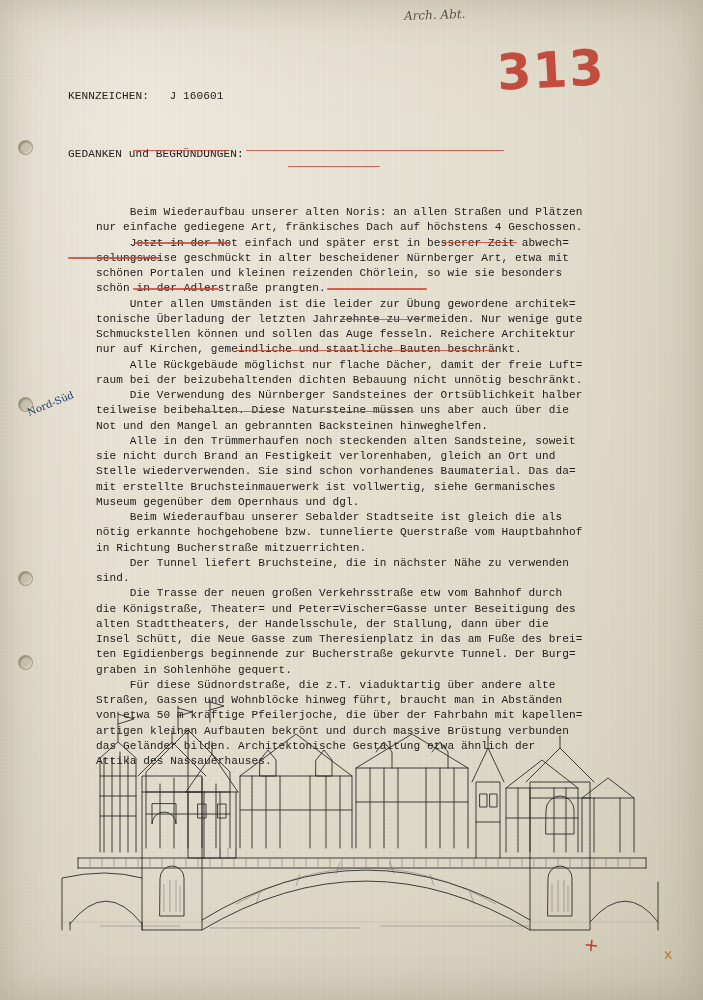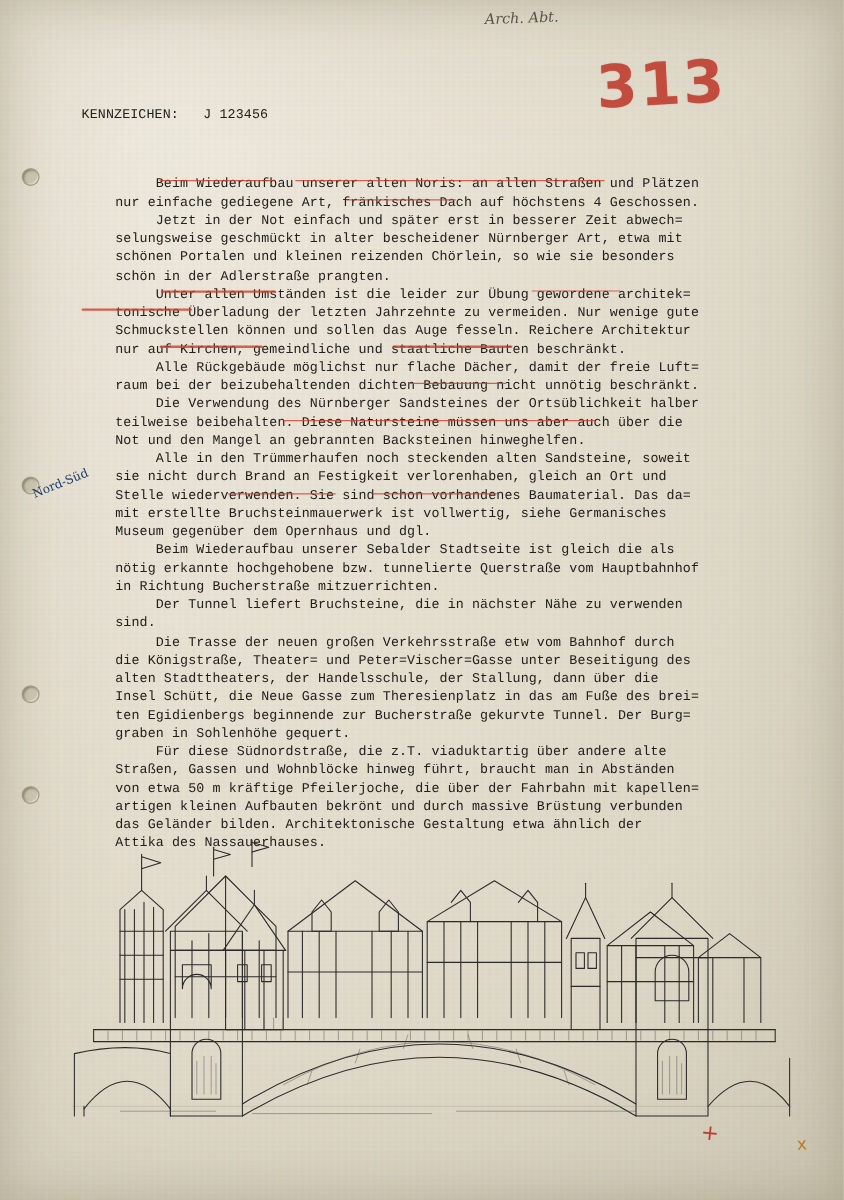--- a/index.html
+++ b/index.html
@@ -125,21 +125,22 @@
   <div class="hole" id="hole1"></div>
   <div class="hole" id="hole2"></div>
   <div class="hole" id="hole3"></div>
   <div class="hole" id="hole4"></div>
 
   <div id="hand-top">Arch. Abt.</div>
   <div id="stamp">313</div>
   <div id="hand-side">Nord-Süd</div>
 
   <div id="typed">
-    <span class="kz"><span>KENNZEICHEN:</span>   <span>J 123456</span></span>
+    <span class="kz"><span>KENNZEICHEN:</span>   <span>J 160601</span></span>
+    <span class="hd">GEDANKEN und BEGRÜNDUNGEN:</span>
     <span id="body-paragraphs"><span class="para"><span class="l">     Beim Wiederaufbau unserer alten Noris: an allen Straßen und Plätzen</span><span class="l">nur einfache gediegene Art, fränkisches Dach auf höchstens 4 Geschossen.</span></span><span class="para"><span class="l">     Jetzt in der Not einfach und später erst in besserer Zeit abwech=</span><span class="l">selungsweise geschmückt in alter bescheidener Nürnberger Art, etwa mit</span><span class="l">schönen Portalen und kleinen reizenden Chörlein, so wie sie besonders</span><span class="l">schön in der Adlerstraße prangten.</span></span><span class="para"><span class="l">     Unter allen Umständen ist die leider zur Übung gewordene architek=</span><span class="l">tonische Überladung der letzten Jahrzehnte zu vermeiden. Nur wenige gute</span><span class="l">Schmuckstellen können und sollen das Auge fesseln. Reichere Architektur</span><span class="l">nur auf Kirchen, gemeindliche und staatliche Bauten beschränkt.</span></span><span class="para"><span class="l">     Alle Rückgebäude möglichst nur flache Dächer, damit der freie Luft=</span><span class="l">raum bei der beizubehaltenden dichten Bebauung nicht unnötig beschränkt.</span></span><span class="para"><span class="l">     Die Verwendung des Nürnberger Sandsteines der Ortsüblichkeit halber</span><span class="l">teilweise beibehalten. Diese Natursteine müssen uns aber auch über die</span><span class="l">Not und den Mangel an gebrannten Backsteinen hinweghelfen.</span></span><span class="para"><span class="l">     Alle in den Trümmerhaufen noch steckenden alten Sandsteine, soweit</span><span class="l">sie nicht durch Brand an Festigkeit verlorenhaben, gleich an Ort und</span><span class="l">Stelle wiederverwenden. Sie sind schon vorhandenes Baumaterial. Das da=</span><span class="l">mit erstellte Bruchsteinmauerwerk ist vollwertig, siehe Germanisches</span><span class="l">Museum gegenüber dem Opernhaus und dgl.</span></span><span class="para"><span class="l">     Beim Wiederaufbau unserer Sebalder Stadtseite ist gleich die als</span><span class="l">nötig erkannte hochgehobene bzw. tunnelierte Querstraße vom Hauptbahnhof</span><span class="l">in Richtung Bucherstraße mitzuerrichten.</span></span><span class="para"><span class="l">     Der Tunnel liefert Bruchsteine, die in nächster Nähe zu verwenden</span><span class="l">sind.</span></span><span class="para"><span class="l">     Die Trasse der neuen großen Verkehrsstraße etw vom Bahnhof durch</span><span class="l">die Königstraße, Theater= und Peter=Vischer=Gasse unter Beseitigung des</span><span class="l">alten Stadttheaters, der Handelsschule, der Stallung, dann über die</span><span class="l">Insel Schütt, die Neue Gasse zum Theresienplatz in das am Fuße des brei=</span><span class="l">ten Egidienbergs beginnende zur Bucherstraße gekurvte Tunnel. Der Burg=</span><span class="l">graben in Sohlenhöhe gequert.</span></span><span class="para"><span class="l">     Für diese Südnordstraße, die z.T. viaduktartig über andere alte</span><span class="l">Straßen, Gassen und Wohnblöcke hinweg führt, braucht man in Abständen</span><span class="l">von etwa 50 m kräftige Pfeilerjoche, die über der Fahrbahn mit kapellen=</span><span class="l">artigen kleinen Aufbauten bekrönt und durch massive Brüstung verbunden</span><span class="l">das Geländer bilden. Architektonische Gestaltung etwa ähnlich der</span><span class="l">Attika des Nassauerhauses.</span></span></span>
   </div>
 
   <div class="mark" style="left:133px;top:150px;width:96px;"></div>
   <div class="mark" style="left:246px;top:150px;width:258px;"></div>
   <div class="mark" style="left:288px;top:166px;width:92px;"></div>
   <div class="mark thick" style="left:134px;top:242px;width:96px;"></div>
   <div class="mark thick" style="left:68px;top:257px;width:92px;"></div>
   <div class="mark" style="left:443px;top:242px;width:74px;"></div>
   <div class="mark thick" style="left:133px;top:288px;width:86px;"></div>

